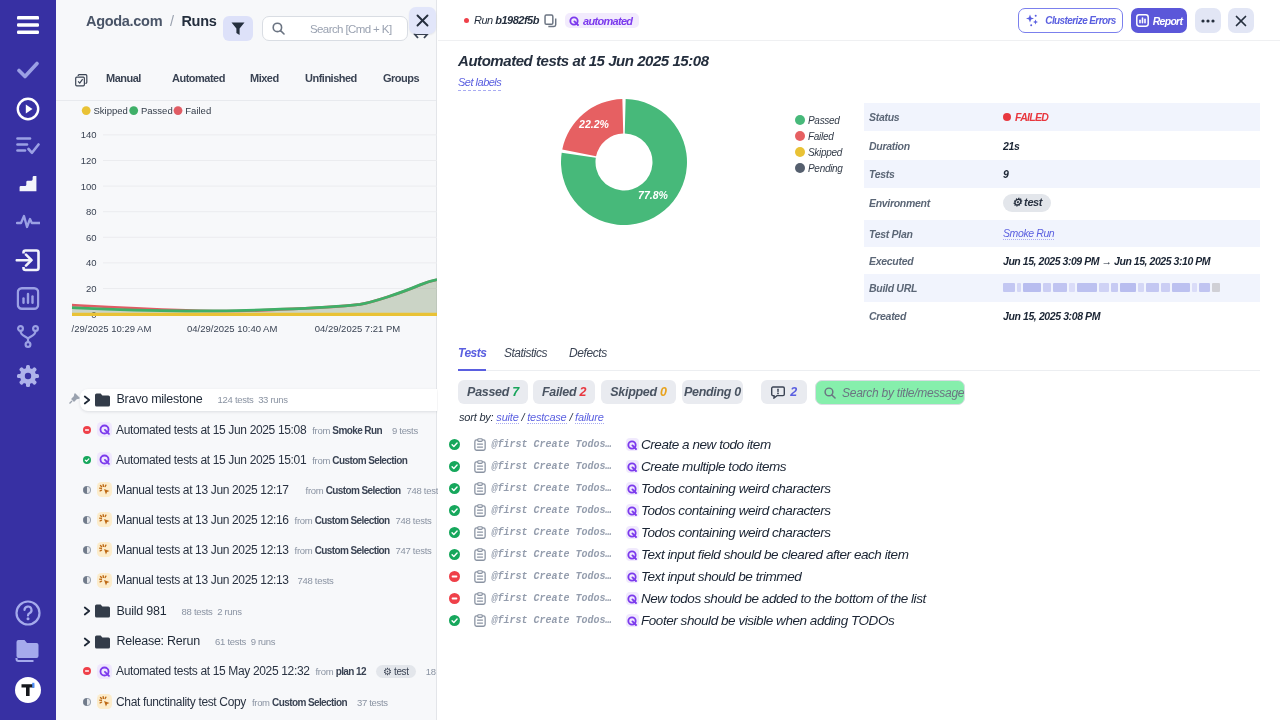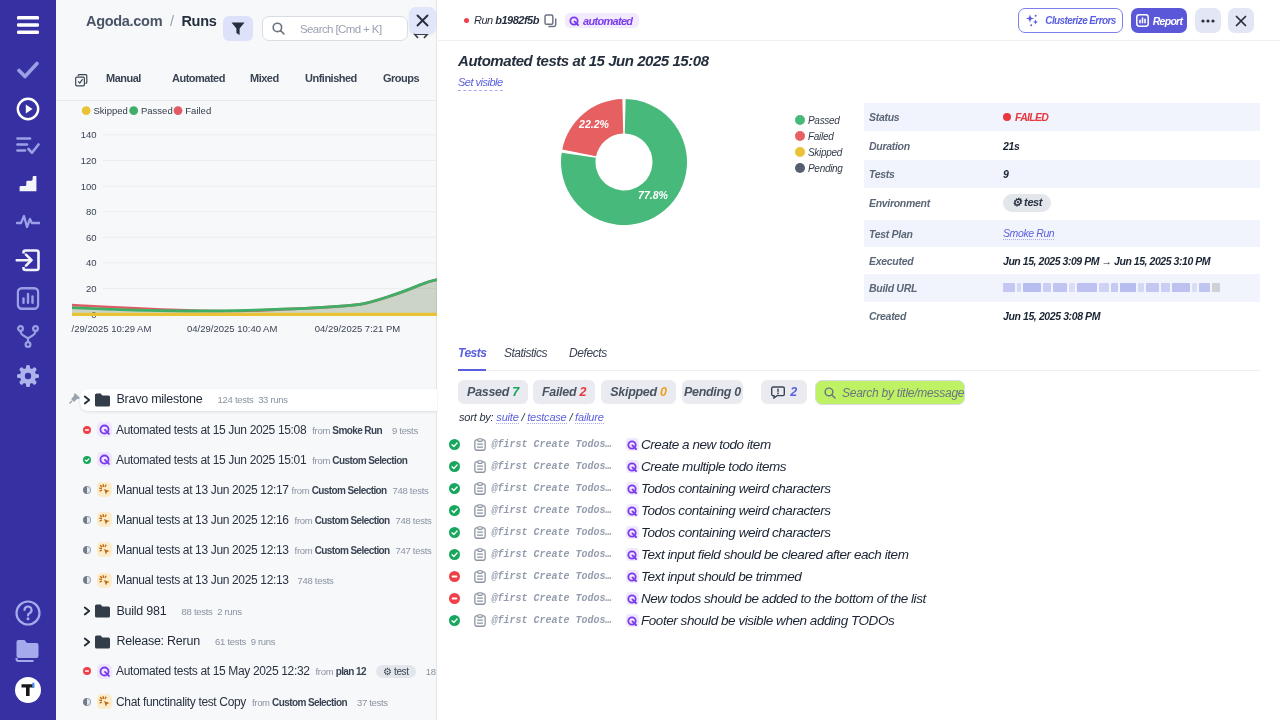--- a/index.html
+++ b/index.html
@@ -9,21 +9,21 @@
 #sidebar { position:absolute; left:0; top:0; width:56px; height:720px; background:#3730A3; }
 #sidebar svg { position:absolute; left:50%; transform:translateX(-50%); }
 
 #leftpanel { position:absolute; left:56px; top:0; width:381px; height:720px; background:#F7F8FA; border-right:1px solid #E3E5E9; }
 #lp-head { position:absolute; left:0; top:0; width:100%; height:56px; }
 .crumb { position:absolute; left:30px; top:13px; font-size:14.5px; font-weight:bold; color:#4A5568; letter-spacing:-0.3px; }
 .crumb .sep { color:#9AA2AF; font-weight:normal; padding:0 4px;}
 .crumb .runs { color:#252F3E; }
 #filterbtn { position:absolute; left:167px; top:16px; width:30px; height:25px; background:#DDE1F9; border-radius:6px; display:flex; align-items:center; justify-content:center; }
 #lp-search { position:absolute; left:206px; top:16px; width:146px; height:25px; background:#fff; border:1px solid #D9DDE3; border-radius:7px; display:flex; align-items:center; padding-left:9px; }
-#lp-search .ph { color:#9AA2B1; font-size:11.5px; margin-left:15px; letter-spacing:-0.6px; }
+#lp-search .ph { color:#9AA2B1; font-size:11.5px; margin-left:25px; letter-spacing:-0.6px; }
 #closebtn { position:absolute; left:353px; top:7px; width:27px; height:27px; background:#E2E6FA; border-radius:7px; display:flex; align-items:center; justify-content:center; box-shadow:0 1px 2px rgba(0,0,0,.08); z-index:5;}
 
 #lp-tabs { position:absolute; left:0; top:56px; width:100%; height:44.5px; border-bottom:1px solid #E8EAEE; }
 #lp-tabs .tab { position:absolute; top:16px; font-size:11px; font-weight:bold; color:#3B4454; letter-spacing:-0.5px; }
 
 #chart { position:absolute; left:0; top:100.5px; width:100%; height:236px; }
 
 #runlist { position:absolute; left:0; top:336px; width:100%; height:384px; font-size:12px; color:#2A3342; letter-spacing:-0.35px; }
 .runrow { position:absolute; left:0; width:381px; height:30px; }
 .runrow .ic1 { position:absolute; left:26.5px; top:11px; }
@@ -271,21 +271,21 @@
       <svg class="abs" style="left:42.5px;top:9.5px" width="11" height="11" viewBox="0 0 12 12">
           <path d="M5.5 5.5 L11.5 7.6 L8.8 8.8 L7.6 11.5 Z" fill="#BE6A16"></path>
           <g stroke="#BE6A16" stroke-width="1.5" stroke-linecap="round">
             <line x1="4.5" y1="0.8" x2="4.8" y2="2.6"></line>
             <line x1="0.8" y1="4.5" x2="2.6" y2="4.8"></line>
             <line x1="1.6" y1="1.6" x2="2.9" y2="2.9"></line>
             <line x1="7.5" y1="1.2" x2="6.7" y2="2.8"></line>
             <line x1="1.2" y1="7.5" x2="2.8" y2="6.7"></line>
           </g>
         </svg>
-      <span class="t">Manual tests at 13 Jun 2025 12:17 <span class="meta" style="margin-left:0">from <b>Custom Selection</b></span><span class="meta" style="margin-left:6px">748 tests</span></span>
+      <span class="t">Manual tests at 13 Jun 2025 12:17 <span class="meta" style="margin-left:14px">from <b>Custom Selection</b></span><span class="meta" style="margin-left:6px">748 tests</span></span>
     </div>
     <div class="runrow" style="top:168.5px">
       <svg class="ic1" width="8" height="8" viewBox="0 0 15 15">
           <circle cx="7.5" cy="7.5" r="7" fill="#E3E6EA" stroke="#8A93A2" stroke-width="1.6"></circle>
           <path d="M7.5 0.5 a7 7 0 0 0 0 14 Z" fill="#717B8A"></path>
         </svg>
       <div class="ic2" style="background:#FCECCB"></div>
       <svg class="abs" style="left:42.5px;top:9.5px" width="11" height="11" viewBox="0 0 12 12">
           <path d="M5.5 5.5 L11.5 7.6 L8.8 8.8 L7.6 11.5 Z" fill="#BE6A16"></path>
           <g stroke="#BE6A16" stroke-width="1.5" stroke-linecap="round">
@@ -430,21 +430,21 @@
         <svg width="12" height="12" viewBox="0 0 12 12">
           <g stroke="#252F3E" stroke-width="1.7" stroke-linecap="round">
             <line x1="1.5" y1="1.5" x2="10.5" y2="10.5"></line>
             <line x1="10.5" y1="1.5" x2="1.5" y2="10.5"></line>
           </g>
         </svg>
       </span>
   </div>
   <div id="rp-body">
     <div class="abs" style="left:20px;top:52px;font-size:15px;font-weight:bold;letter-spacing:-0.45px;color:#252F3E">Automated tests at 15 Jun 2025 15:08</div>
-    <div class="abs" style="left:20px;top:76px;font-size:11px;letter-spacing:-0.5px;color:#5A5FE0;border-bottom:1px dashed #A9ACF2;padding-bottom:2px">Set visible</div>
+    <div class="abs" style="left:20px;top:76px;font-size:11px;letter-spacing:-0.5px;color:#5A5FE0;border-bottom:1px dashed #A9ACF2;padding-bottom:2px">Set labels</div>
 
     <svg class="abs" style="left:122px;top:98px" width="128" height="128" viewBox="0 0 128 128">
       <g transform="translate(64,64)">
         <path id="arcgreen" fill="#47B97A" d="M1.65,-62.98 A63 63 0 1 1 -62.31,-9.31 L-28.19,-4.21 A28.5 28.5 0 1 0 0.75,-28.49 Z"></path>
         <path id="arcred" fill="#E66062" d="M-61.74,-12.56 A63 63 0 0 1 -1.65,-62.98 L-0.75,-28.49 A28.5 28.5 0 0 0 -27.93,-5.68 Z"></path>
       </g>
       <text x="34" y="30" font-size="10.5" font-weight="bold" fill="#fff" text-anchor="middle">22.2%</text>
       <text x="93" y="101" font-size="10.5" font-weight="bold" fill="#fff" text-anchor="middle">77.8%</text>
     </svg>
 
@@ -500,21 +500,21 @@
       <span class="pill" style="left:163px;width:75px">Skipped&nbsp;<span style="color:#E8A21C">0</span></span>
       <span class="pill" style="left:244px;width:61px">Pending&nbsp;0</span>
       <span class="pill" style="left:323px;width:46px">
           <svg width="14" height="13" viewBox="0 0 14 13" style="margin-right:5px">
             <path d="M2 1 h10 a1.3 1.3 0 0 1 1.3 1.3 v6 a1.3 1.3 0 0 1-1.3 1.3 H6 L3 12 v-2.4 H2 A1.3 1.3 0 0 1 .7 8.3 v-6 A1.3 1.3 0 0 1 2 1z" fill="none" stroke="#3B4454" stroke-width="1.4"></path>
             <line x1="7" y1="3.2" x2="7" y2="5.6" stroke="#3B4454" stroke-width="1.4" stroke-linecap="round"></line>
             <circle cx="7" cy="7.4" r="0.9" fill="#3B4454"></circle>
           </svg>
           <span style="color:#5A5FE0">2</span>
         </span>
-      <span class="abs" style="left:377px;top:0;width:150px;height:25px;border:1px solid #D9DDE3;border-radius:7px;background:#bef264;display:flex;align-items:center;padding-left:8px">
+      <span class="abs" style="left:377px;top:0;width:150px;height:25px;border:1px solid #D9DDE3;border-radius:7px;background:#86efac;display:flex;align-items:center;padding-left:8px">
         <svg width="12" height="12" viewBox="0 0 13 13">
             <circle cx="5.4" cy="5.4" r="4.2" fill="none" stroke="#6B7482" stroke-width="1.6"></circle>
             <line x1="8.6" y1="8.6" x2="12" y2="12" stroke="#6B7482" stroke-width="1.6" stroke-linecap="round"></line>
           </svg>
         <span style="margin-left:6px;font-size:12px;letter-spacing:-0.25px;color:#6B7482;white-space:nowrap;overflow:hidden">Search by title/message</span>
       </span>
     </div>
 
     <div class="abs" style="left:21px;top:411px;font-size:11px;letter-spacing:-0.2px;color:#252F3E">sort by: <span style="color:#5A5FE0;border-bottom:1px dotted #A9ACF2">suite</span> / <span style="color:#5A5FE0;border-bottom:1px dotted #A9ACF2">testcase</span> / <span style="color:#5A5FE0;border-bottom:1px dotted #A9ACF2">failure</span></div>
 

